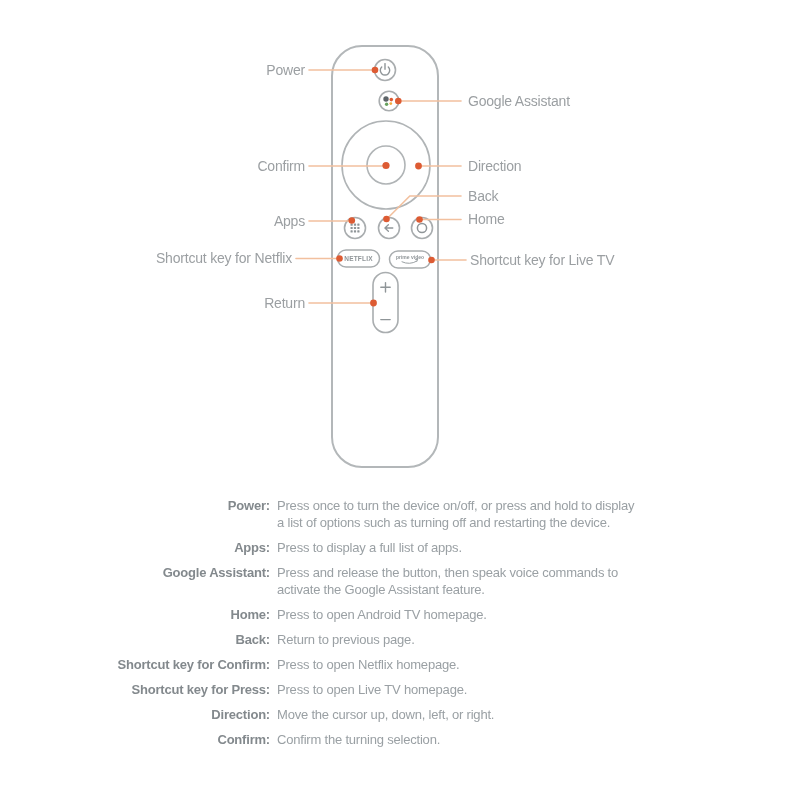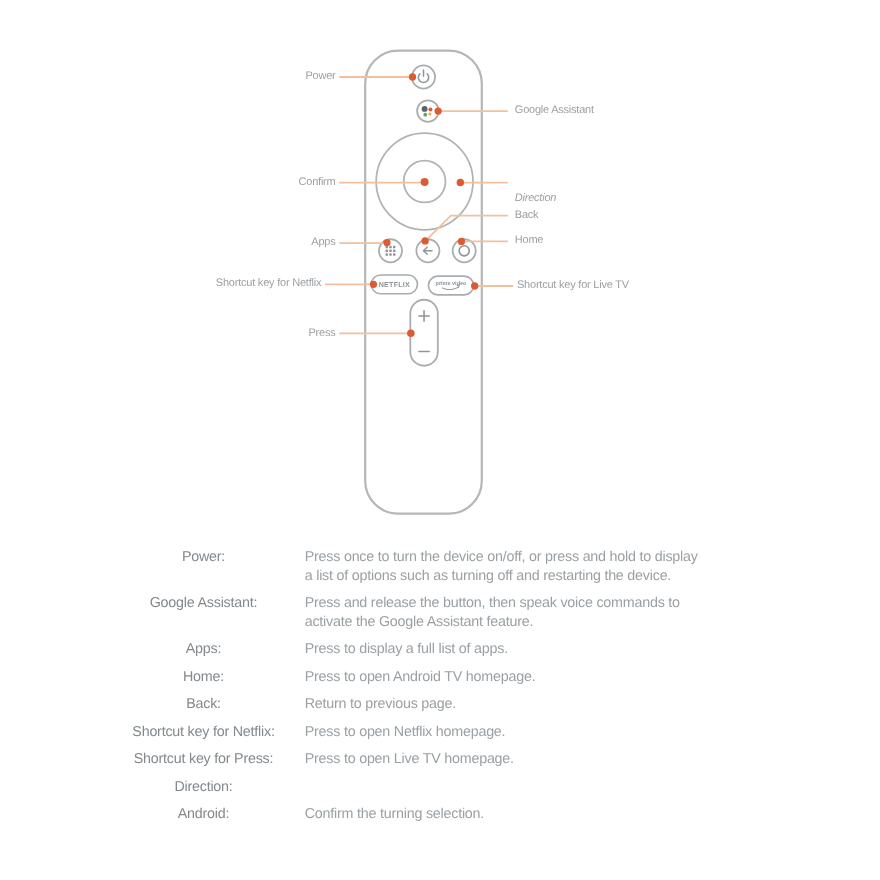--- a/index.html
+++ b/index.html
@@ -1,26 +1,26 @@
 <!DOCTYPE html>
 <html><head>
 <meta charset="utf-8">
 <style>
   html,body{margin:0;padding:0;background:#fff;}
   #page{position:relative;width:800px;height:800px;background:#ffffff;overflow:hidden;
         font-family:"Liberation Sans",sans-serif;}
   svg{position:absolute;left:0;top:0;}
-  .lbl{position:absolute;font-size:10px;line-height:18px;letter-spacing:-0.2px;
+  .lbl{position:absolute;font-size:14px;line-height:18px;letter-spacing:-0.2px;
        color:#9b9fa2;white-space:nowrap;}
   .lbl.right-align{text-align:right;}
   .desc-list{position:absolute;left:100px;top:497px;width:560px;
              display:flex;flex-direction:column;gap:8px;}
   .desc-row{display:flex;align-items:flex-start;}
-  .desc-term{width:170px;flex:0 0 170px;text-align:center;padding-right:7px;
-             font-weight:normal;color:#83898d;font-size:13px;line-height:17px;letter-spacing:-0.2px;}
+  .desc-term{width:170px;flex:0 0 170px;text-align:right;padding-right:7px;
+             font-weight:bold;color:#83898d;font-size:13px;line-height:17px;letter-spacing:-0.2px;}
   .desc-text{color:#9aa0a4;font-size:13px;line-height:17px;letter-spacing:-0.2px;white-space:pre;}
 </style>
 </head>
 <body>
 
 <div id="page">
 
   <svg width="800" height="800" viewBox="0 0 800 800">
 
     <rect x="332" y="46" width="106" height="421" rx="30" ry="30" fill="#ffffff" stroke="#b3b7b9" stroke-width="2"></rect>
@@ -111,61 +111,62 @@
       <circle cx="339.5" cy="258.5" r="3.3"></circle>
       <circle cx="431.5" cy="260" r="3.3"></circle>
       <circle cx="373.5" cy="303" r="3.4"></circle>
     </g>
   </svg>
 
   <div class="lbl right-align" style="right:495px;top:61px;">Power</div>
   <div class="lbl right-align" style="right:495px;top:157px;">Confirm</div>
   <div class="lbl right-align" style="right:495px;top:212px;">Apps</div>
   <div class="lbl right-align" style="right:508px;top:249px;">Shortcut key for Netflix</div>
-  <div class="lbl right-align" style="right:495px;top:294px;">Press</div>
+  <div class="lbl right-align" style="right:495px;top:294px;">Return</div>
 
   <div class="lbl" style="left:468px;top:92px;">Google Assistant</div>
-  <div class="lbl" style="left:468px;top:172px;font-style:italic;">Direction</div>
+  <div class="lbl" style="left:468px;top:157px;">Direction</div>
   <div class="lbl" style="left:468px;top:187px;">Back</div>
   <div class="lbl" style="left:468px;top:210px;">Home</div>
   <div class="lbl" style="left:470px;top:251px;">Shortcut key for Live TV</div>
 
   <div class="desc-list">
     <div class="desc-row">
       <div class="desc-term">Power:</div>
       <div class="desc-text">Press once to turn the device on/off, or press and hold to display
 a list of options such as turning off and restarting the device.</div>
     </div>
     <div class="desc-row">
+      <div class="desc-term">Apps:</div>
+      <div class="desc-text">Press to display a full list of apps.</div>
+    </div>
+    <div class="desc-row">
       <div class="desc-term">Google Assistant:</div>
       <div class="desc-text">Press and release the button, then speak voice commands to
 activate the Google Assistant feature.</div>
-    </div>
-    <div class="desc-row">
-      <div class="desc-term">Apps:</div>
-      <div class="desc-text">Press to display a full list of apps.</div>
     </div>
     <div class="desc-row">
       <div class="desc-term">Home:</div>
       <div class="desc-text">Press to open Android TV homepage.</div>
     </div>
     <div class="desc-row">
       <div class="desc-term">Back:</div>
       <div class="desc-text">Return to previous page.</div>
     </div>
     <div class="desc-row">
-      <div class="desc-term">Shortcut key for Netflix:</div>
+      <div class="desc-term">Shortcut key for Confirm:</div>
       <div class="desc-text">Press to open Netflix homepage.</div>
     </div>
     <div class="desc-row">
       <div class="desc-term">Shortcut key for Press:</div>
       <div class="desc-text">Press to open Live TV homepage.</div>
     </div>
     <div class="desc-row">
       <div class="desc-term">Direction:</div>
+      <div class="desc-text">Move the cursor up, down, left, or right.</div>
     </div>
     <div class="desc-row">
-      <div class="desc-term">Android:</div>
+      <div class="desc-term">Confirm:</div>
       <div class="desc-text">Confirm the turning selection.</div>
     </div>
   </div>
 
 </div>
 
 </body></html>

